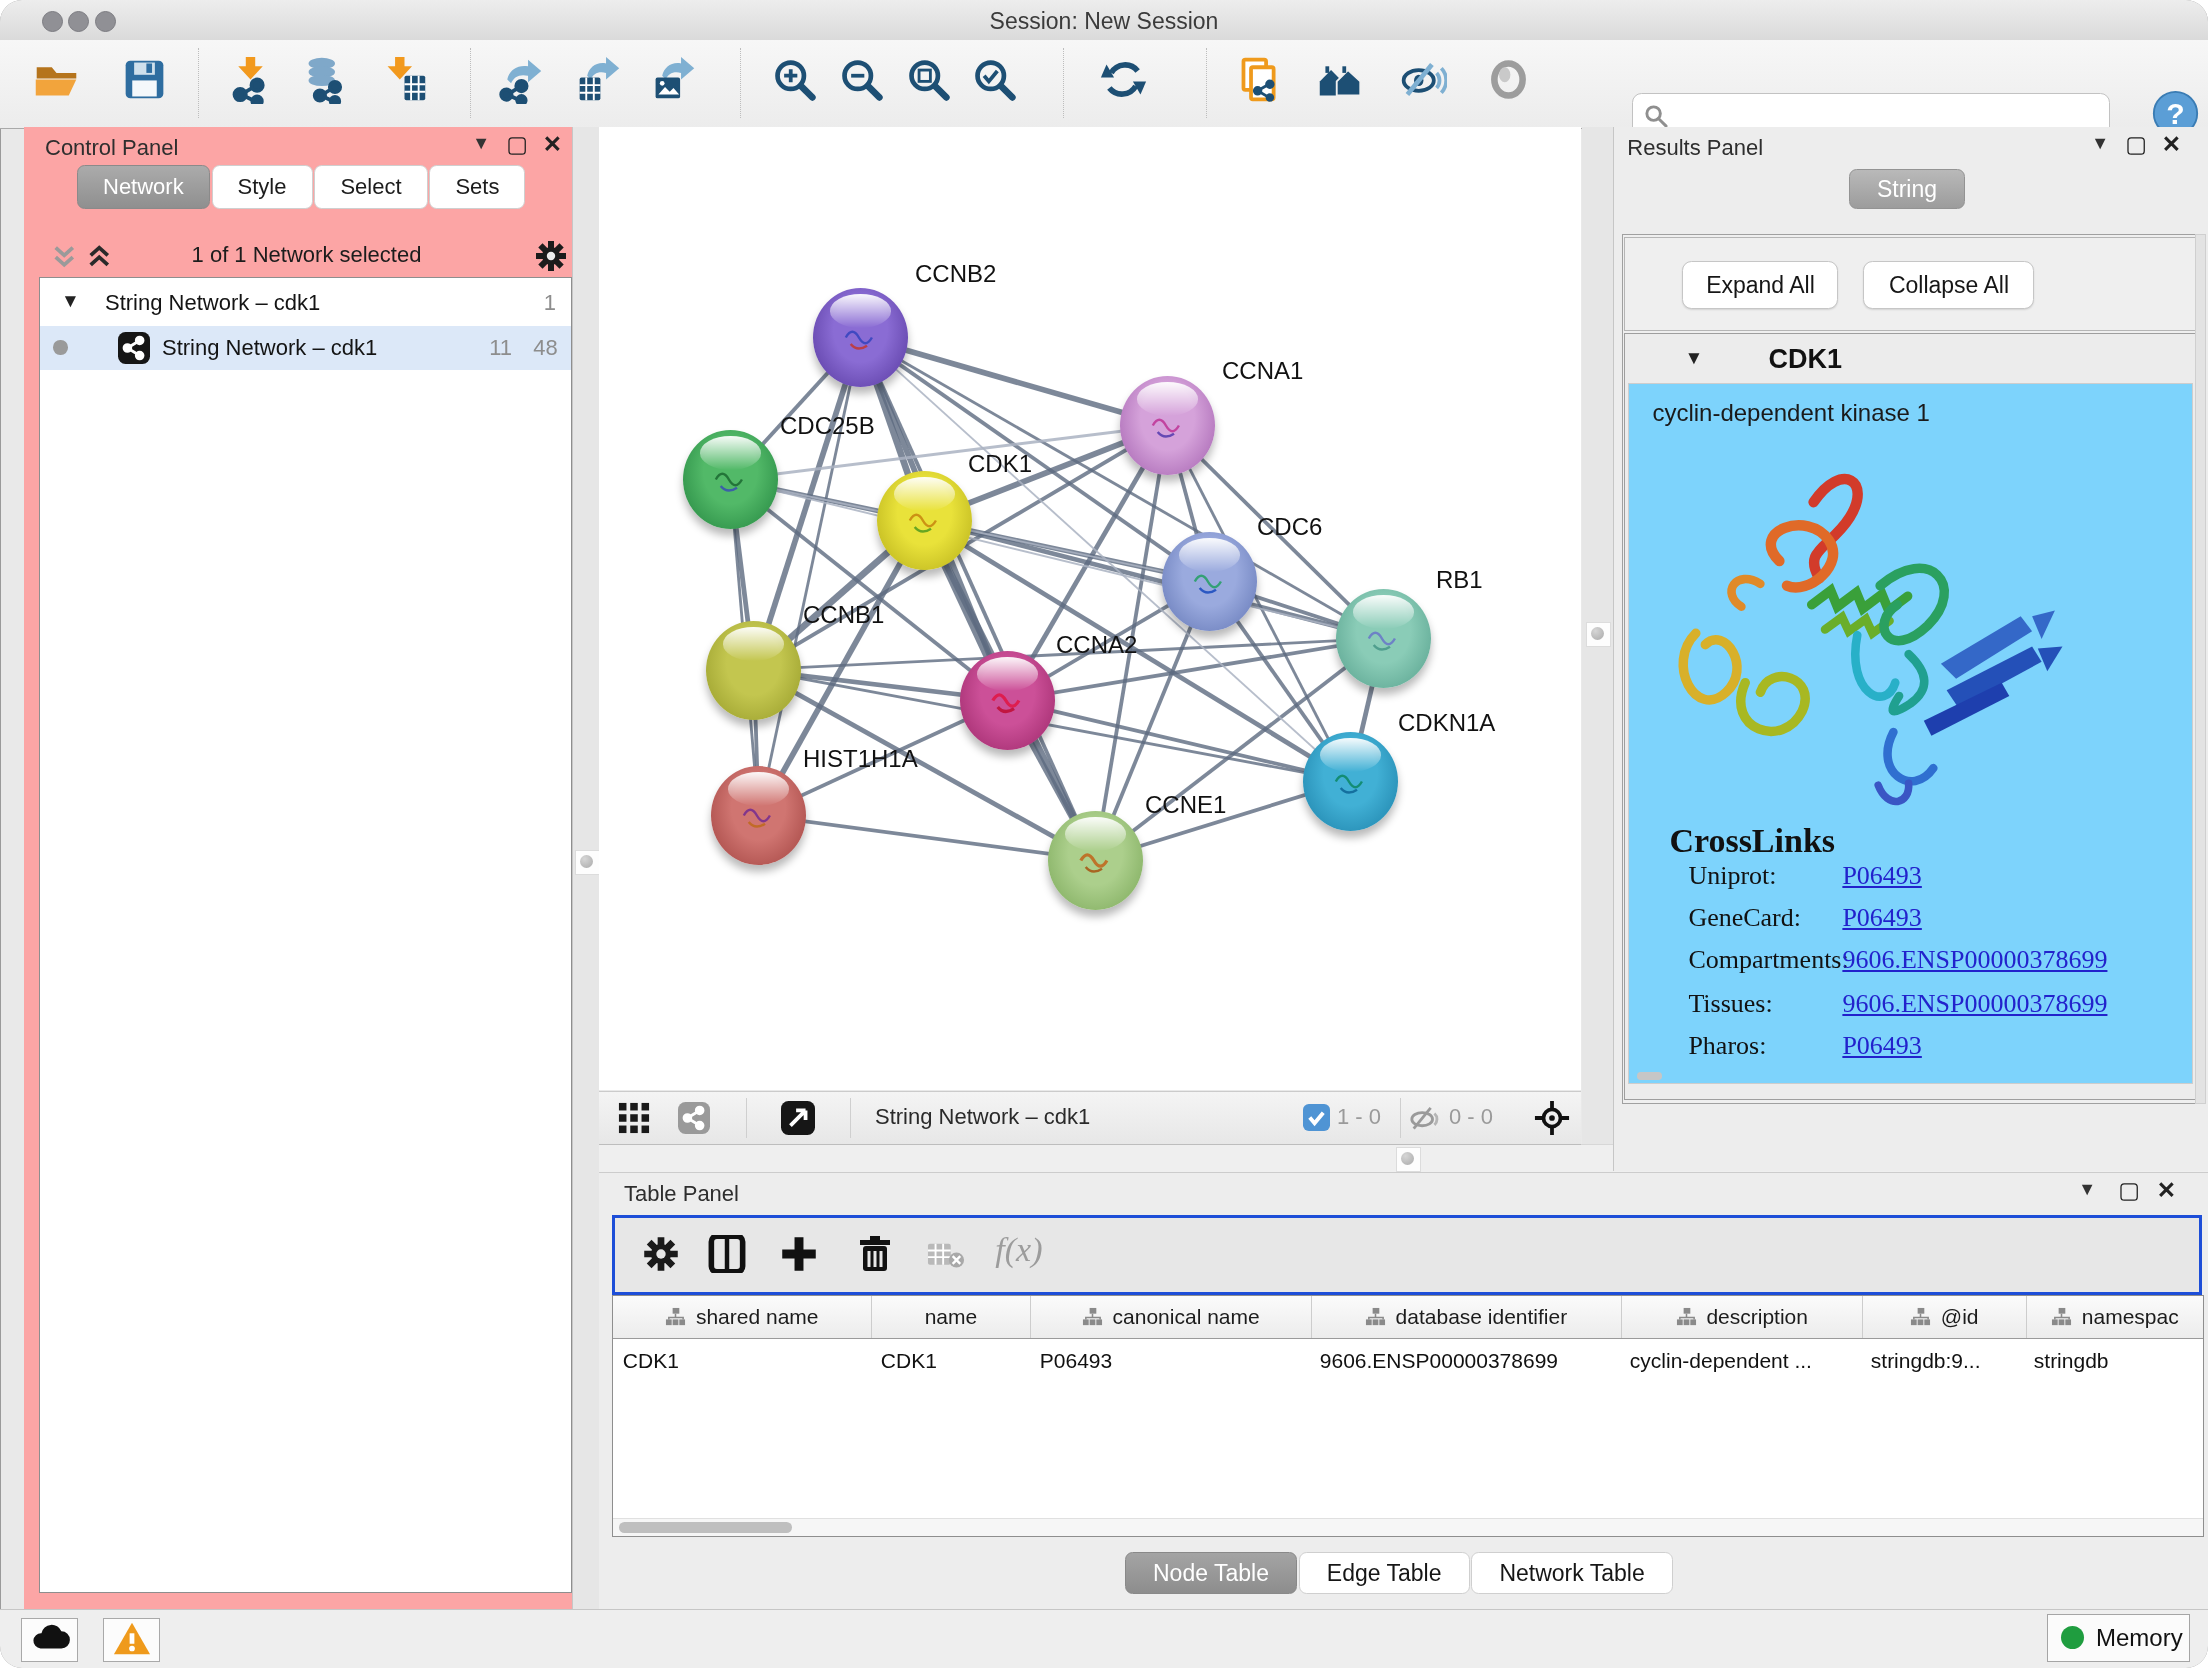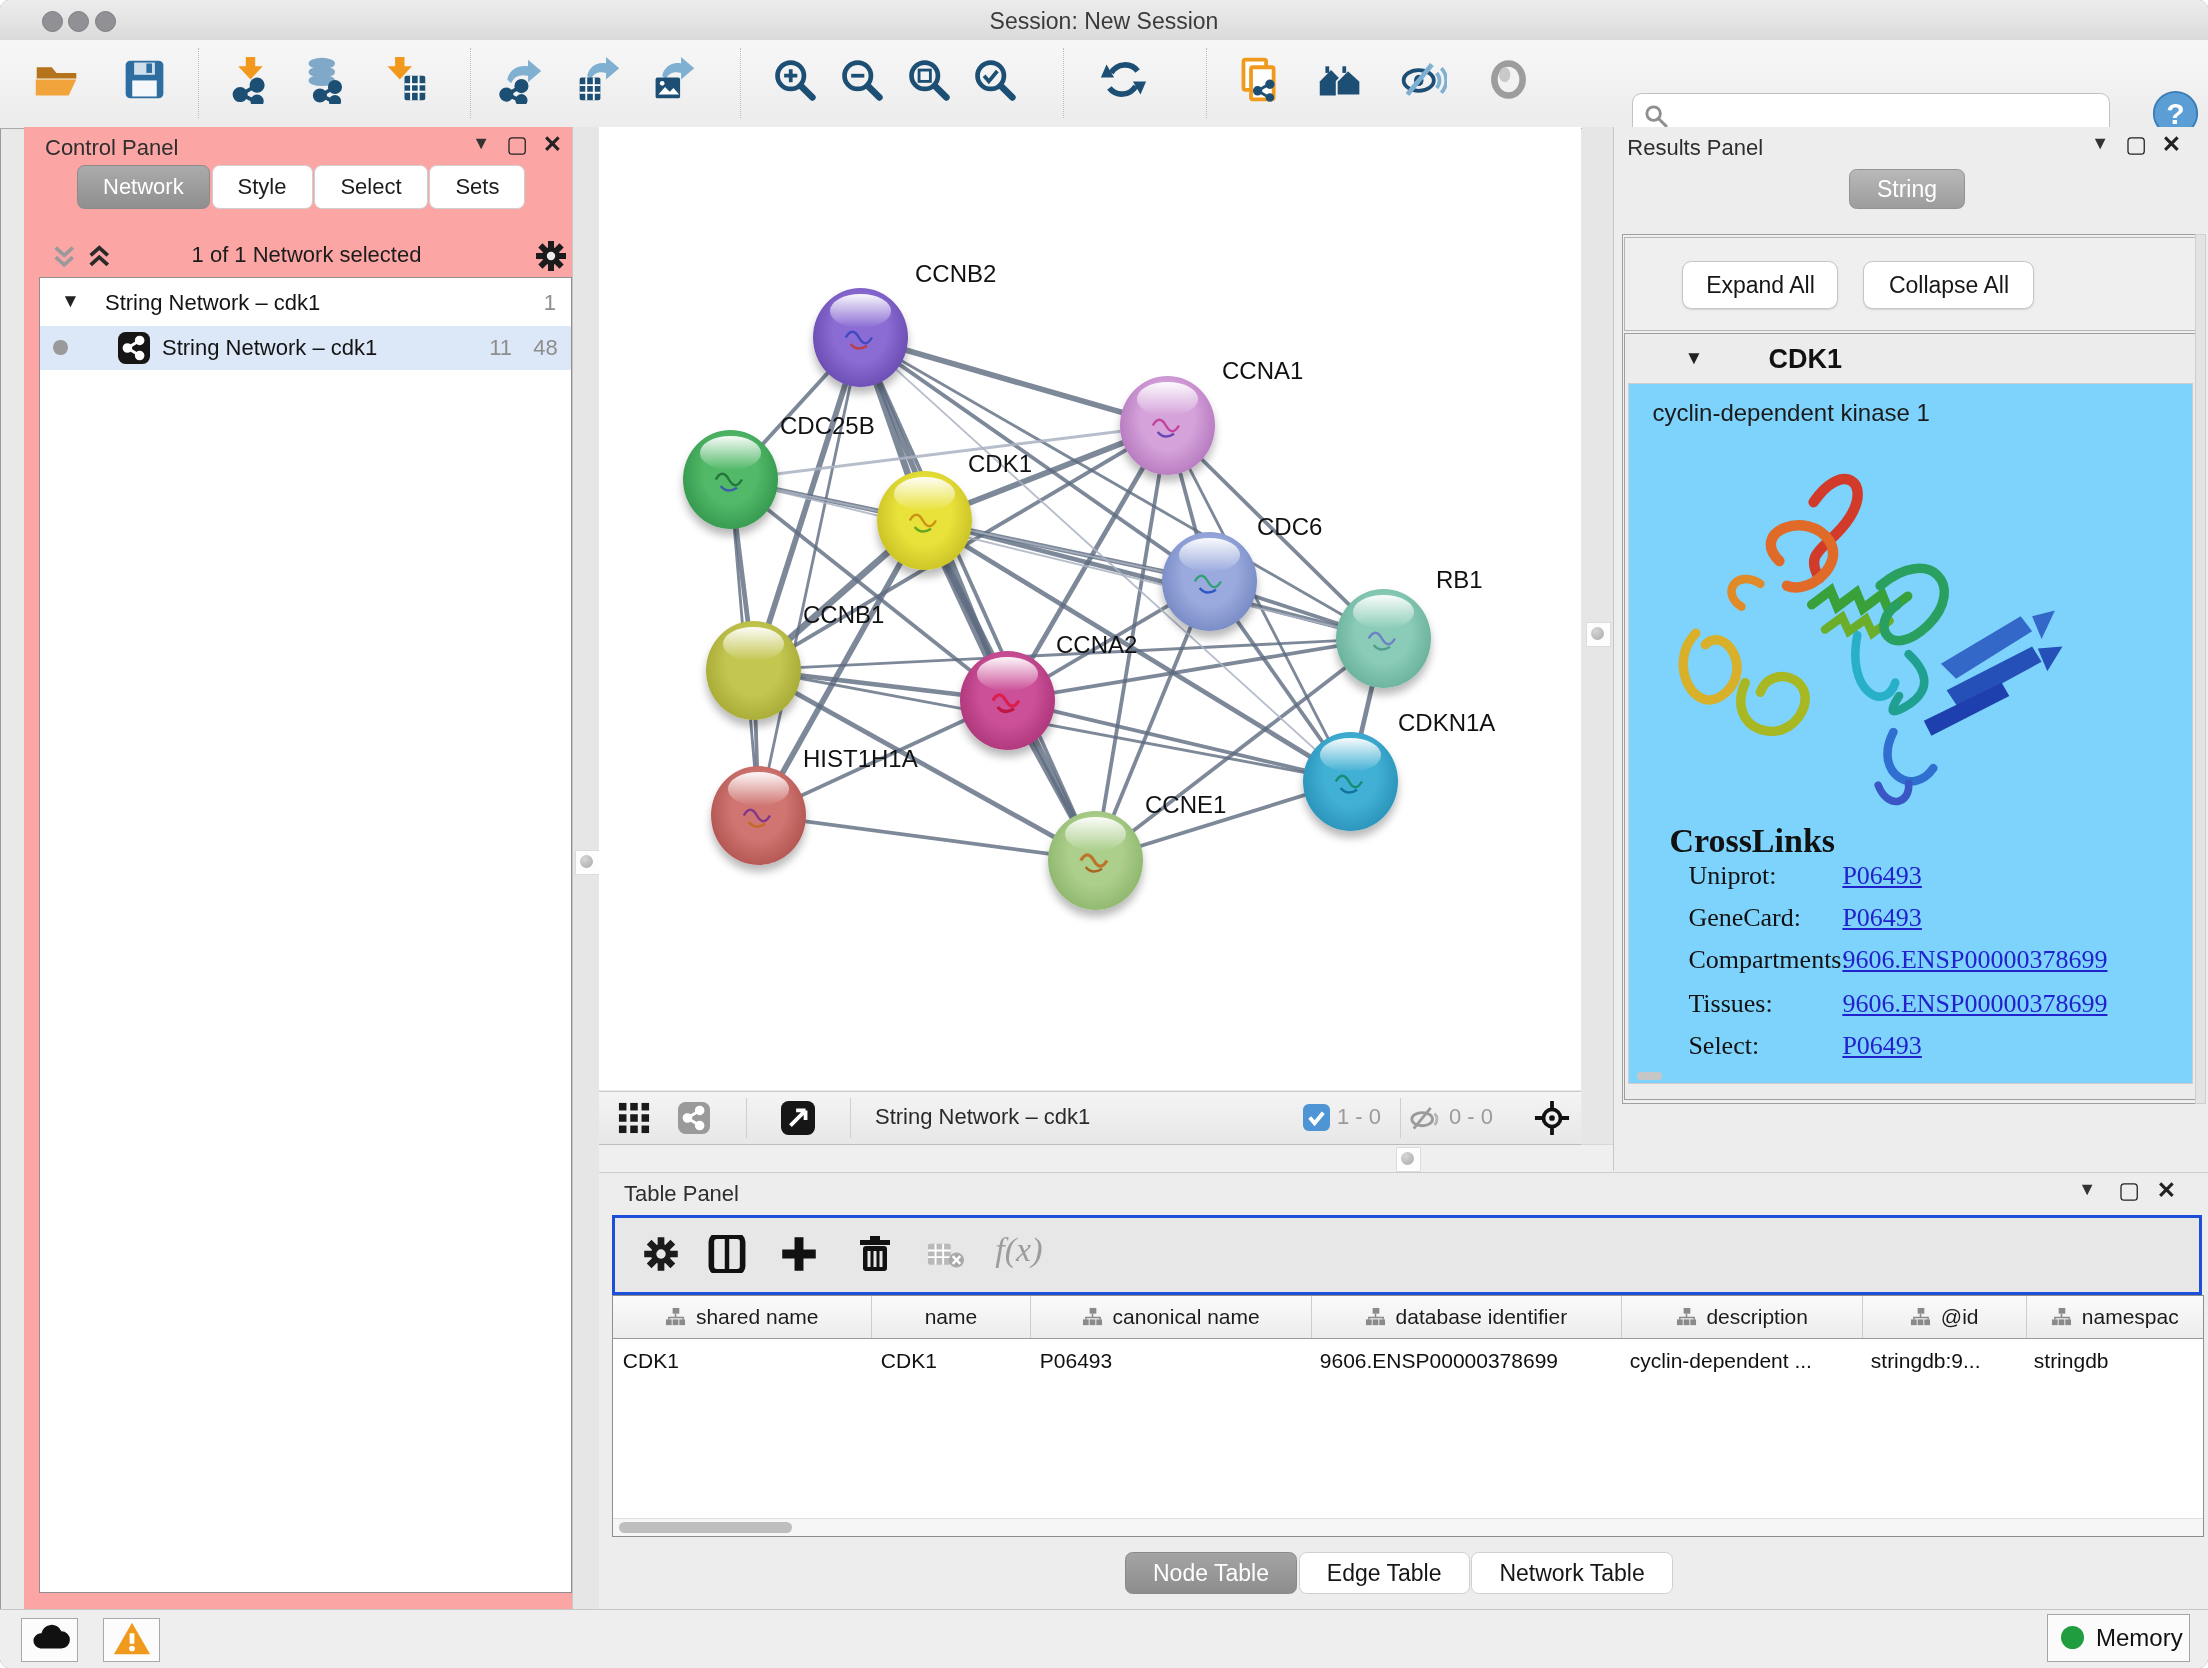--- a/index.html
+++ b/index.html
@@ -1,17 +1,17 @@
 <!DOCTYPE html>
 <html style="font-size:15px"><head>
 <meta charset="utf-8">
 <style>
   html,body{margin:0;padding:0;background:#ffffff;}
   .app{position:relative;width:2208px;height:1668px;background:#e9e9e9;
-       font-family:"Liberation Sans",sans-serif;overflow:hidden;border-radius:9px;
+       font-family:"Liberation Sans",sans-serif;overflow:hidden;border-radius:22px;
        box-shadow:0 0 0 1px #9a9a9a inset;}
   
   .titlebar{position:absolute;left:0;top:0;right:0;height:40px;
             background:linear-gradient(#ededed,#dadada);border-bottom:1px solid #b3b3b3;}
   .traffic{position:absolute;top:10.5px;width:19px;height:19px;border-radius:50%;
            background:#909095;border:1px solid #7b7b80;}
   .win-title{position:absolute;left:0;right:0;top:7.6px;text-align:center;
              font-size:23px;color:#3b3b3b;}
   
   .toolbar{position:absolute;left:0;top:40px;right:0;height:88px;
@@ -604,21 +604,21 @@
           </svg>
           <div class="xl xl-title" style="top:438px">CrossLinks</div>
           <div class="xl xl-label" style="top:477px">Uniprot:</div>
           <a class="xl-link" style="top:477px">P06493</a>
           <div class="xl xl-label" style="top:519px">GeneCard:</div>
           <a class="xl-link" style="top:519px">P06493</a>
           <div class="xl xl-label" style="top:561px">Compartments:</div>
           <a class="xl-link" style="top:561px">9606.ENSP00000378699</a>
           <div class="xl xl-label" style="top:605px">Tissues:</div>
           <a class="xl-link" style="top:605px">9606.ENSP00000378699</a>
-          <div class="xl xl-label" style="top:647px">Select:</div>
+          <div class="xl xl-label" style="top:647px">Pharos:</div>
           <a class="xl-link" style="top:647px">P06493</a>
           <div class="rp-hthumb"></div>
         </div>
       </div>
     </div>
     <div class="rp-vscroll"></div>
   </div>
 
   <div class="table-panel">
     <div class="tp-title panel-title">Table Panel</div>

